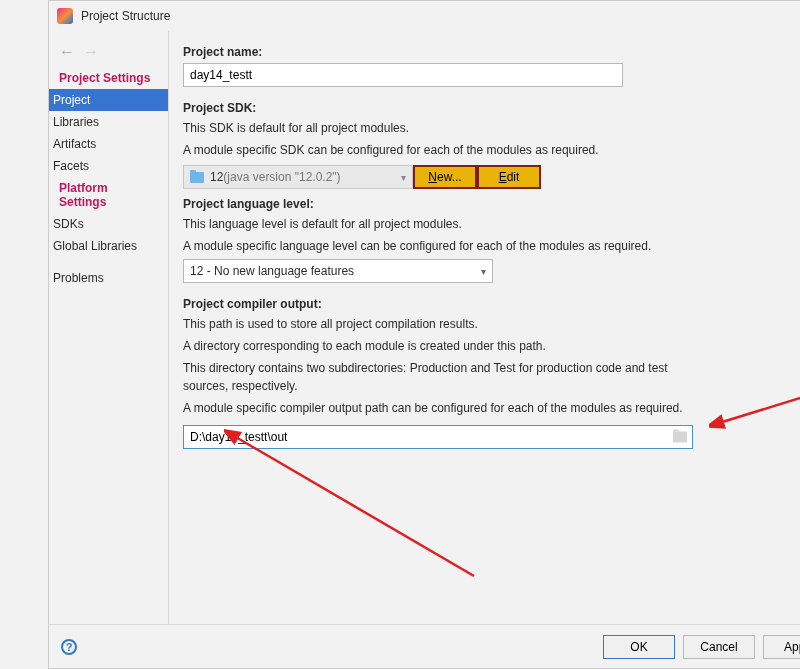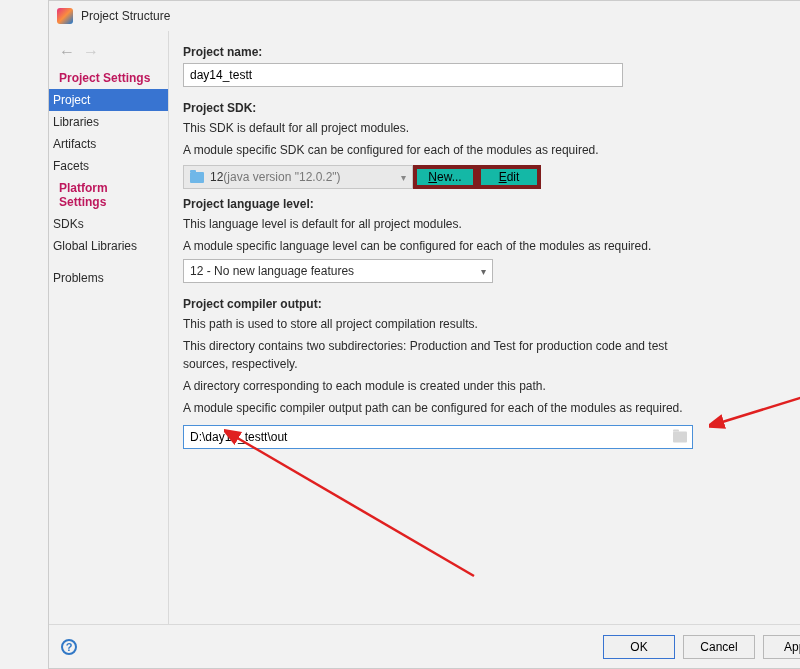--- a/index.html
+++ b/index.html
@@ -19,21 +19,21 @@
   .main { flex: 1; padding: 10px 12px 10px 14px; overflow: auto; position: relative; }
   .field-label { font-weight: bold; margin-top: 4px; margin-bottom: 4px; font-size: 12px; }
   .text-input { width: 440px; height: 24px; border: 1px solid #b8b8b8; background: #fff; padding: 2px 6px; font-size: 12px; font-family: inherit; }
   .section-block { margin-top: 14px; }
   .desc { font-size: 12px; color: #2b2b2b; line-height: 1.5; margin-bottom: 4px; }
   .sdk-row { display: flex; gap: 0; align-items: flex-end; margin-top: 6px; }
   .sdk-select { width: 230px; height: 24px; border: 1px solid #c7c7c7; background: #e9e9e9; display: flex; align-items: center; padding: 0 6px; color: #777; cursor: pointer; position: relative; }
   .sdk-select .folder-ic { width: 14px; height: 11px; background: #6fb7e8; margin-right: 6px; border-radius: 1px; position:relative; }
   .sdk-select .folder-ic::before{content:"";position:absolute;top:-2px;left:0;width:6px;height:2px;background:#6fb7e8;border-radius:1px 1px 0 0;}
   .sdk-select .caret { margin-left: auto; color: #888; font-size: 10px; }
-  .btn-small { height: 24px; min-width: 64px; border: 4px solid #7f1d1d; background: #14b8a6; font-size: 12px; cursor: pointer; font-family: inherit; }
+  .btn-small { height: 24px; min-width: 64px; border: 2px solid #7f1d1d; background: #eab308; font-size: 12px; cursor: pointer; font-family: inherit; }
   .lang-select { width: 310px; height: 24px; border: 1px solid #b8b8b8; background: #fff; display: flex; align-items: center; padding: 0 6px; cursor: pointer; margin-top: 4px; }
   .lang-select .caret { margin-left: auto; color: #666; font-size: 10px; }
   .output-wrap { position: relative; width: 510px; margin-top: 8px; }
   .output-input { width: 100%; height: 24px; border: 1px solid #4a90d9; background: #fff; padding: 2px 28px 2px 6px; font-size: 12px; font-family: inherit; }
   .browse-ic { position: absolute; right: 6px; top: 50%; transform: translateY(-50%); width: 14px; height: 11px; background: #d6d6d6; border-radius: 1px; cursor:pointer; }
   .browse-ic::before{content:"";position:absolute;top:-2px;left:0;width:6px;height:2px;background:#d6d6d6;border-radius:1px 1px 0 0;}
   .footer { height: 44px; border-top: 1px solid #d9d9d9; display: flex; align-items: center; padding: 0 12px; gap: 8px; }
   .footer-spacer { flex: 1; }
   .help-ic { width: 16px; height: 16px; border-radius: 50%; border: 2px solid #3178c6; color: #3178c6; display:flex; align-items:center; justify-content:center; font-size:11px; font-weight:bold; cursor:pointer; }
   .btn-footer { height: 24px; min-width: 72px; border: 1px solid #b8b8b8; background: #f0f0f0; font-size: 12px; cursor: pointer; font-family: inherit; }
@@ -95,22 +95,22 @@
         <div class="desc">A module specific language level can be configured for each of the modules as required.</div>
         <div class="lang-select">
           <span>12 - No new language features</span>
           <span class="caret">▾</span>
         </div>
       </div>
 
       <div class="section-block">
         <div class="field-label">Project compiler output:</div>
         <div class="desc">This path is used to store all project compilation results.</div>
+        <div class="desc">A directory corresponding to each module is created under this path.</div>
         <div class="desc" style="max-width:500px">This directory contains two subdirectories: Production and Test for production code and test sources, respectively.</div>
-        <div class="desc">A directory corresponding to each module is created under this path.</div>
         <div class="desc" style="max-width:500px">A module specific compiler output path can be configured for each of the modules as required.</div>
         <div class="output-wrap">
           <input class="output-input" type="text" value="D:\day14_testt\out" style="">
           <div class="browse-ic"></div>
         </div>
       </div>
 
       
       <svg class="arrow-svg" style="left:540px; top:350px;" width="130" height="50">
         <defs>

